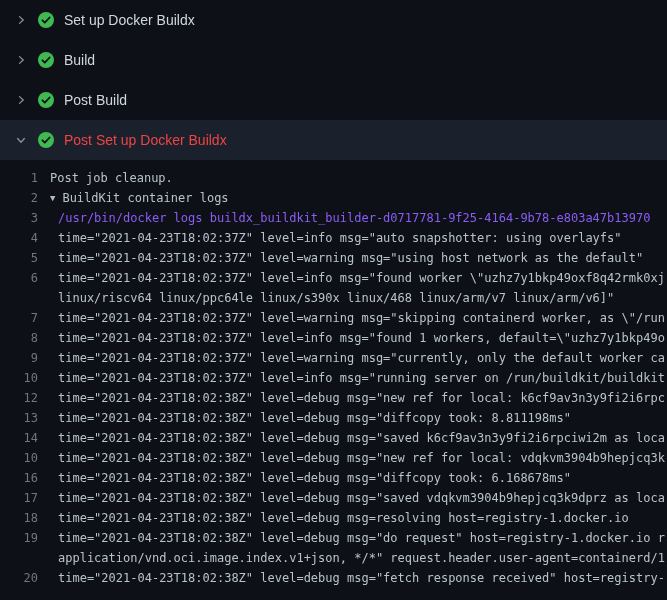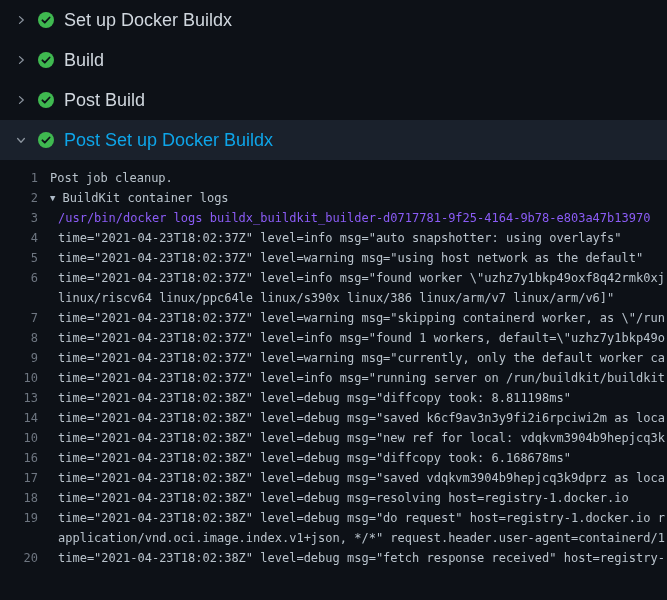--- a/index.html
+++ b/index.html
@@ -11,24 +11,24 @@
   }
   .viewer { width: 667px; height: 600px; overflow: hidden; }
 
   
   .section-header {
     height: 40px;
     display: flex; align-items: center;
     padding: 0 16px 0 13px;
     cursor: pointer;
     color: #d0d7de;
-    font-size: 18px;
+    font-size: 14px;
   }
   .section-header.expanded { background: #1a212c; }
-  .section-header.expanded .label { color: #0ea5e9; }
+  .section-header.expanded .label { color: #ef4444; }
   .chev {
     width: 16px; height: 16px; flex: 0 0 16px;
     display: flex; align-items: center; justify-content: center;
     margin-right: 9px;
   }
   .chev svg { display: block; transition: transform .1s; }
   .chev.down svg { transform: rotate(90deg); }
   .check {
     width: 16px; height: 16px; flex: 0 0 16px;
     display: flex; align-items: center; justify-content: center;
@@ -146,37 +146,41 @@
       <div class="log-row k-log">
     <span class="ln">5</span>
     <span class="lt"><span class="tx">time="2021-04-23T18:02:37Z" level=warning msg="using host network as the default"</span></span>
   </div>
       <div class="log-row k-log">
     <span class="ln">6</span>
     <span class="lt"><span class="tx">time="2021-04-23T18:02:37Z" level=info msg="found worker \"uzhz7y1bkp49oxf8q42rmk0xj</span></span>
   </div>
       <div class="log-row k-wrap">
     <span class="ln"></span>
-    <span class="lt"><span class="tx">linux/riscv64 linux/ppc64le linux/s390x linux/386 linux/arm/v7 linux/arm/v6]"</span></span>
+    <span class="lt"><span class="tx">linux/riscv64 linux/ppc64le linux/s390x linux/468 linux/arm/v7 linux/arm/v6]"</span></span>
   </div>
       <div class="log-row k-log">
     <span class="ln">7</span>
     <span class="lt"><span class="tx">time="2021-04-23T18:02:37Z" level=warning msg="skipping containerd worker, as \"/run</span></span>
   </div>
       <div class="log-row k-log">
     <span class="ln">8</span>
     <span class="lt"><span class="tx">time="2021-04-23T18:02:37Z" level=info msg="found 1 workers, default=\"uzhz7y1bkp49o</span></span>
   </div>
       <div class="log-row k-log">
     <span class="ln">9</span>
     <span class="lt"><span class="tx">time="2021-04-23T18:02:37Z" level=warning msg="currently, only the default worker ca</span></span>
   </div>
       <div class="log-row k-log">
     <span class="ln">10</span>
     <span class="lt"><span class="tx">time="2021-04-23T18:02:37Z" level=info msg="running server on /run/buildkit/buildkit</span></span>
+  </div>
+      <div class="log-row k-log">
+    <span class="ln">12</span>
+    <span class="lt"><span class="tx">time="2021-04-23T18:02:38Z" level=debug msg="new ref for local: k6cf9av3n3y9fi2i6rpc</span></span>
   </div>
       <div class="log-row k-log">
     <span class="ln">13</span>
     <span class="lt"><span class="tx">time="2021-04-23T18:02:38Z" level=debug msg="diffcopy took: 8.811198ms"</span></span>
   </div>
       <div class="log-row k-log">
     <span class="ln">14</span>
     <span class="lt"><span class="tx">time="2021-04-23T18:02:38Z" level=debug msg="saved k6cf9av3n3y9fi2i6rpciwi2m as loca</span></span>
   </div>
       <div class="log-row k-log">

